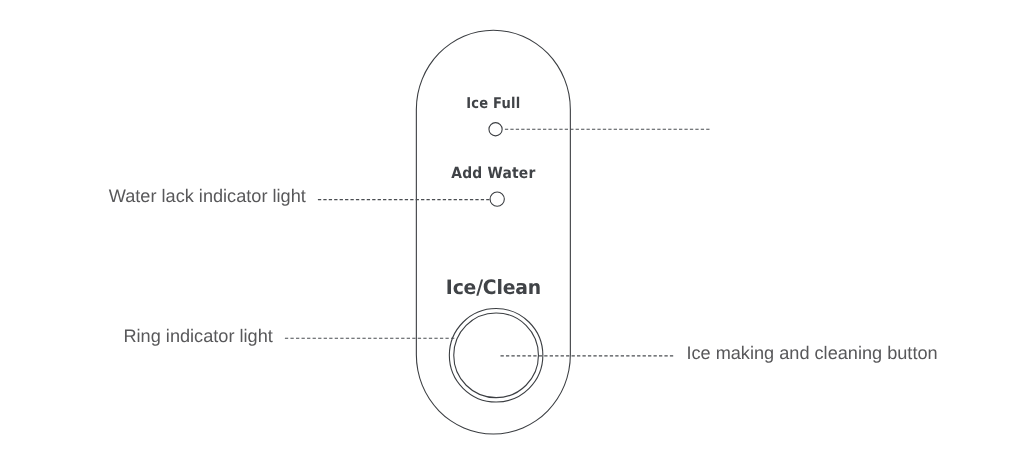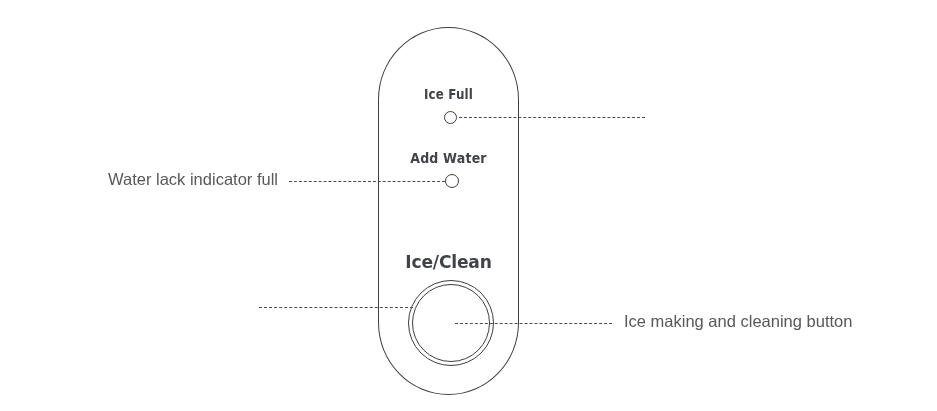--- a/index.html
+++ b/index.html
@@ -163,18 +163,19 @@
 
   <div class="leader" id="leader-ice-full"></div>
 
   <div class="leader" id="leader-water-lack"></div>
 
   <div class="leader" id="leader-ring"></div>
 
   <div class="leader" id="leader-button"></div>
 
 
-  <div class="callout-text left" id="callout-water-lack-text">Water lack indicator full</div>
+  <div class="callout-text left" id="callout-water-lack-text">Water lack indicator light</div>
 
+  <div class="callout-text left" id="callout-ring-text">Ring indicator light</div>
 
   <div class="callout-text" id="callout-button-text">Ice making and cleaning button</div>
 
 </div>
 
 </body></html>

